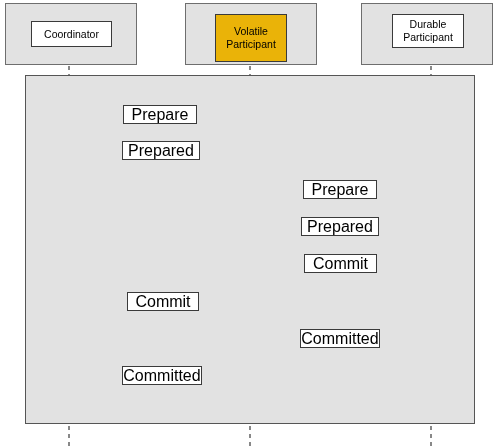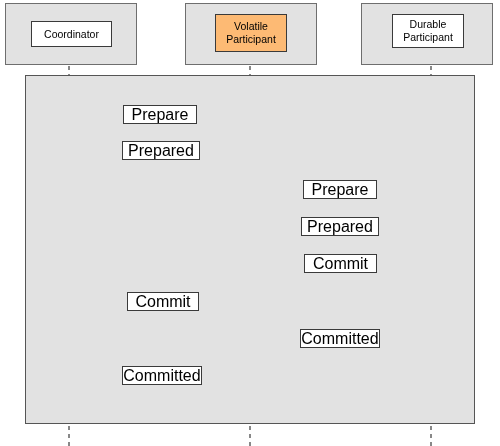--- a/index.html
+++ b/index.html
@@ -118,21 +118,21 @@
         </g>
       </g>
   </svg>
 
   <div id="frame-panel" style="left: 25px; top: 75px; width: 450px; height: 349px; background: rgb(226, 226, 226); border-color: rgb(85, 85, 85);"></div>
 
   <div id="actors-layer">
       <div class="actor-box" style="left: 5px; top: 3px; width: 132px; height: 62px; background: rgb(226, 226, 226); border-color: rgb(110, 110, 110);"></div>
       <div class="actor-label" style="left: 31px; top: 21px; width: 81px; height: 26px; background: rgb(255, 255, 255); border-color: rgb(58, 58, 58);">Coordinator</div>
       <div class="actor-box" style="left: 185px; top: 3px; width: 132px; height: 62px; background: rgb(226, 226, 226); border-color: rgb(110, 110, 110);"></div>
-      <div class="actor-label" style="left: 215px; top: 14px; width: 72px; height: 38px; background: #fdba74; border-color: rgb(58, 58, 58);">Volatile
+      <div class="actor-label" style="left: 215px; top: 14px; width: 72px; height: 48px; background: #eab308; border-color: rgb(58, 58, 58);">Volatile
 Participant</div>
       <div class="actor-box" style="left: 361px; top: 3px; width: 132px; height: 62px; background: rgb(226, 226, 226); border-color: rgb(110, 110, 110);"></div>
       <div class="actor-label" style="left: 392px; top: 14px; width: 72px; height: 34px; background: rgb(255, 255, 255); border-color: rgb(58, 58, 58);">Durable
 Participant</div>
     </div>
   <div id="messages-layer">
       <div class="msg-label" style="left: 123px; top: 105px; width: 74px; height: 19px; background: rgb(255, 255, 255); border-color: rgb(58, 58, 58);">Prepare</div>
       <div class="msg-label" style="left: 122px; top: 141px; width: 78px; height: 19px; background: rgb(255, 255, 255); border-color: rgb(58, 58, 58);">Prepared</div>
       <div class="msg-label" style="left: 303px; top: 180px; width: 74px; height: 19px; background: rgb(255, 255, 255); border-color: rgb(58, 58, 58);">Prepare</div>
       <div class="msg-label" style="left: 301px; top: 217px; width: 78px; height: 19px; background: rgb(255, 255, 255); border-color: rgb(58, 58, 58);">Prepared</div>

